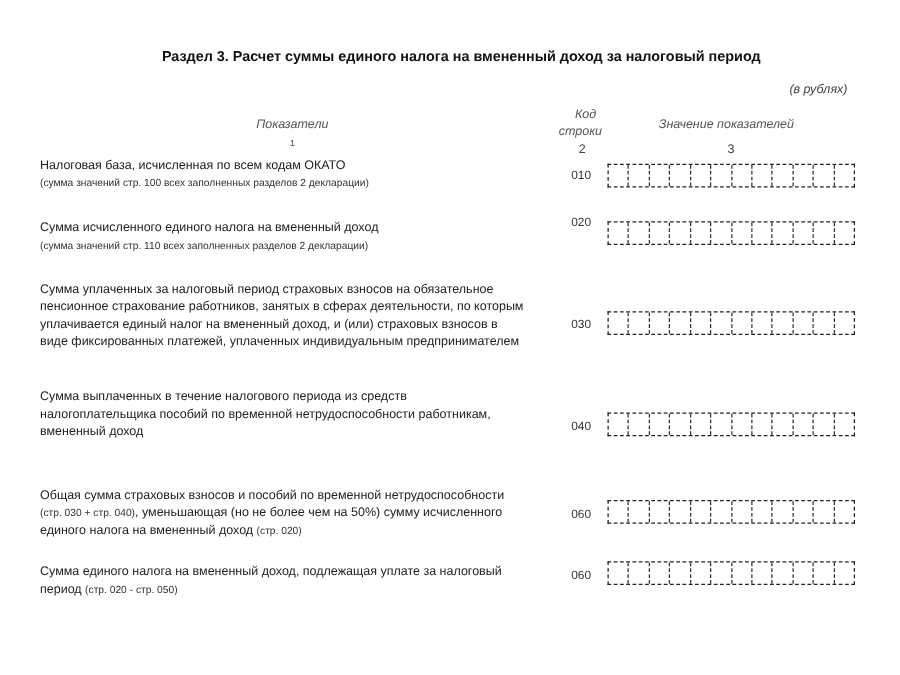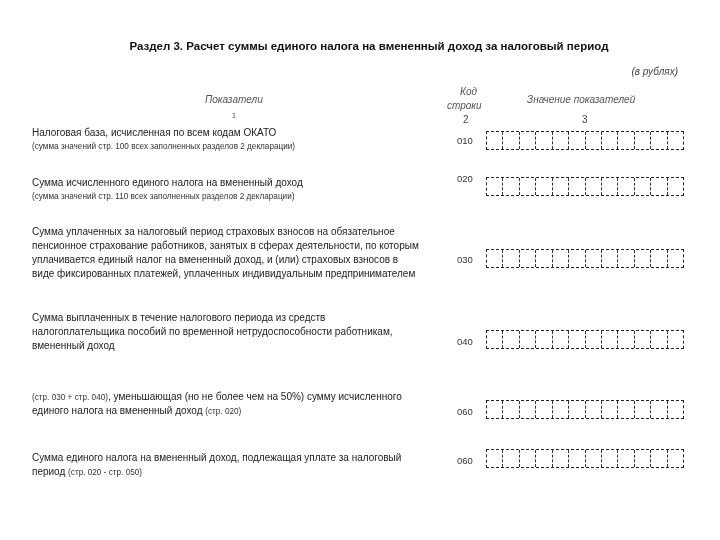--- a/index.html
+++ b/index.html
@@ -108,20 +108,21 @@
     <div class="cell"></div>
     <div class="cell"></div>
     <div class="cell"></div>
     <div class="cell"></div>
     <div class="cell"></div>
     <div class="cell"></div>
     <div class="cell"></div>
 </div>
 
 <div class="abs" style="left:32px;top:390px;">
+  <div class="main">Общая сумма страховых взносов и пособий по временной нетрудоспособности</div>
   <div class="main"><span class="sub">(стр. 030 + стр. 040)</span><span>, уменьшающая (но не более чем на 50%) сумму исчисленного</span></div>
   <div class="main"><span>единого налога на вмененный доход </span><span class="sub">(стр. 020)</span></div>
 </div>
 <div class="abs code" style="top:406px;">060</div>
 <div class="abs boxes" style="top:400px;">
   <div class="cell"></div>
     <div class="cell"></div>
     <div class="cell"></div>
     <div class="cell"></div>
     <div class="cell"></div>

